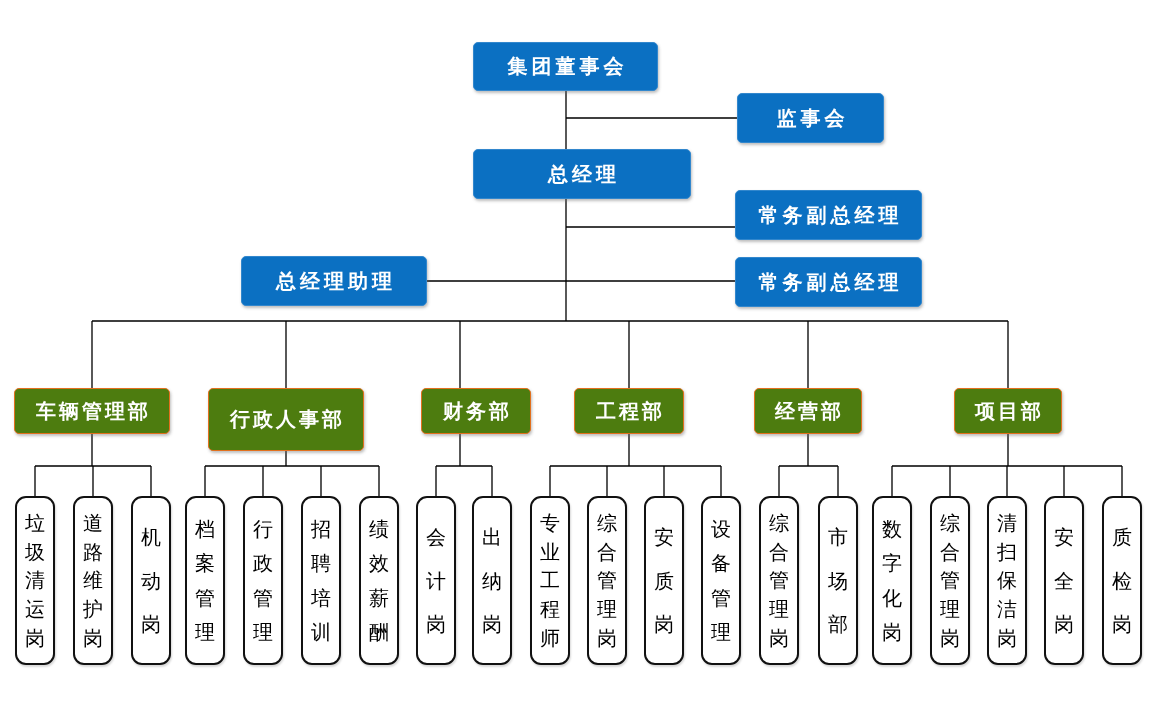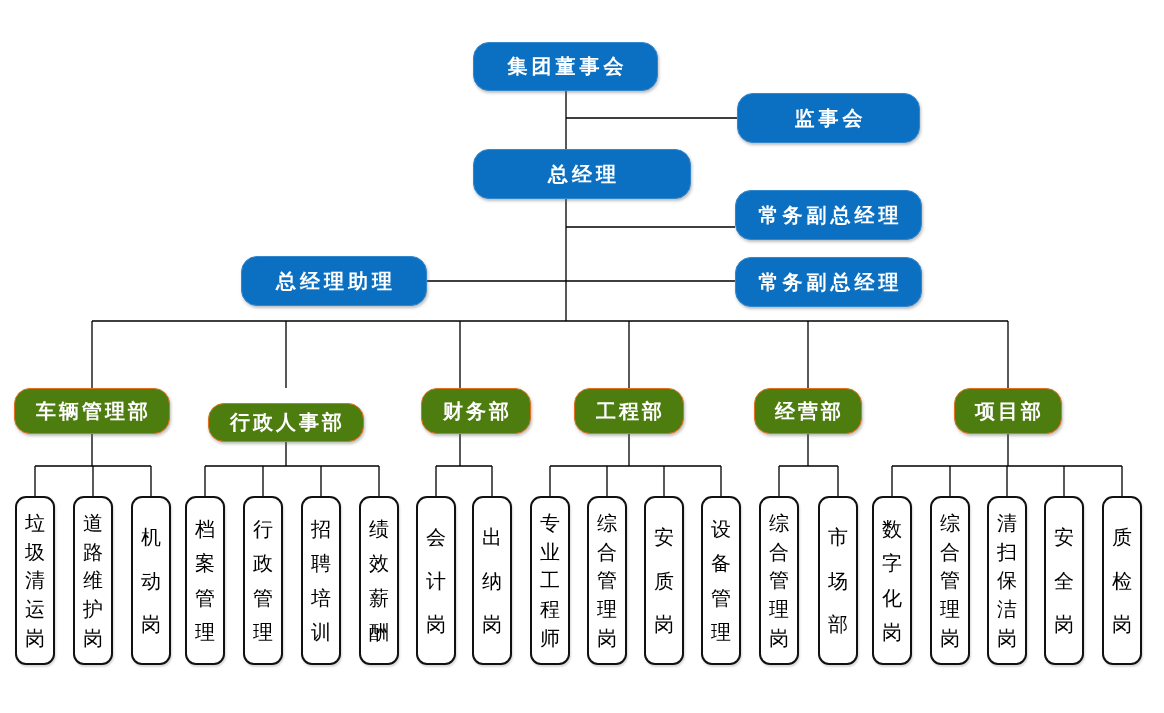--- a/index.html
+++ b/index.html
@@ -3,21 +3,21 @@
 <meta charset="utf-8">
 <style>
   html,body{margin:0;padding:0;background:#ffffff;}
   .canvas{
     position:relative;width:1164px;height:713px;background:#ffffff;
     font-family:"Liberation Sans","DejaVu Sans",sans-serif;overflow:hidden;
   }
   svg.lines{position:absolute;left:0;top:0;width:1164px;height:713px;pointer-events:none;}
   .node{
     position:absolute;box-sizing:border-box;display:flex;align-items:center;justify-content:center;
-    color:#ffffff;border-radius:16px;font-size:20px;font-weight:600;
+    color:#ffffff;border-radius:5px;font-size:20px;font-weight:600;
     letter-spacing:4px;text-indent:4px;white-space:nowrap;
   }
   .blue{
     background:#0B70C2;border:1px solid #3287cd;
     box-shadow:1px 2px 3px rgba(110,110,110,.45);
   }
   .orange{
     background:#4d7c0f;border:1px solid #e2701e;
     box-shadow:1px 2px 3px rgba(110,110,110,.45);
     letter-spacing:3px;text-indent:3px;
@@ -33,21 +33,21 @@
 </style>
 </head>
 <body>
 
 <div class="canvas">
   <svg class="lines" viewBox="0 0 1164 713">
     <path id="connector-path" fill="none" stroke="#000000" stroke-width="1.3" d="M566,91 V149 M566,118 H737 M566,199 V321 M566,227 H735 M427,281 H735 M92,321 H1008 M92,321 V388 M92,434 V466 M35,466 H151 M35,466 V496 M93,466 V496 M151,466 V496 M286,321 V388 M286,434 V466 M205,466 H379 M205,466 V496 M263,466 V496 M321,466 V496 M379,466 V496 M460,321 V388 M460,434 V466 M436,466 H492 M436,466 V496 M492,466 V496 M629,321 V388 M629,434 V466 M550,466 H721 M550,466 V496 M607,466 V496 M664,466 V496 M721,466 V496 M808,321 V388 M808,434 V466 M779,466 H838 M779,466 V496 M838,466 V496 M1008,321 V388 M1008,434 V466 M892,466 H1122 M892,466 V496 M950,466 V496 M1007,466 V496 M1064,466 V496 M1122,466 V496"></path>
   </svg>
 
   <div class="node blue" style="left:473px;top:42px;width:185px;height:49px">集团董事会</div>
-  <div class="node blue" style="left:737px;top:93px;width:183px;height:50px">监事会</div>
+  <div class="node blue" style="left:737px;top:93px;width:147px;height:50px">监事会</div>
   <div class="node blue" style="left:473px;top:149px;width:218px;height:50px">总经理</div>
   <div class="node blue" style="left:735px;top:190px;width:187px;height:50px">常务副总经理</div>
   <div class="node blue" style="left:241px;top:256px;width:186px;height:50px">总经理助理</div>
   <div class="node blue" style="left:735px;top:257px;width:187px;height:50px">常务副总经理</div>
 
   <div id="dept-layer">
       <div class="node orange" style="left: 14px; top: 388px; width: 156px; height: 46px;">车辆管理部</div>
       <div class="vnode vtext" style="left: 15px; top: 496px; width: 40px; height: 169px;">
         <span>垃</span>
         <span>圾</span>
@@ -60,21 +60,21 @@
         <span>路</span>
         <span>维</span>
         <span>护</span>
         <span>岗</span>
       </div>
       <div class="vnode vtext" style="left: 131px; top: 496px; width: 40px; height: 169px;">
         <span>机</span>
         <span>动</span>
         <span>岗</span>
       </div>
-      <div class="node orange" style="left: 208px; top: 388px; width: 156px; height: 39px; margin-top: 15px;">行政人事部</div>
+      <div class="node orange" style="left: 208px; top: 388px; width: 156px; height: 63px;">行政人事部</div>
       <div class="vnode vtext" style="left: 185px; top: 496px; width: 40px; height: 169px;">
         <span>档</span>
         <span>案</span>
         <span>管</span>
         <span>理</span>
       </div>
       <div class="vnode vtext" style="left: 243px; top: 496px; width: 40px; height: 169px;">
         <span>行</span>
         <span>政</span>
         <span>管</span>

